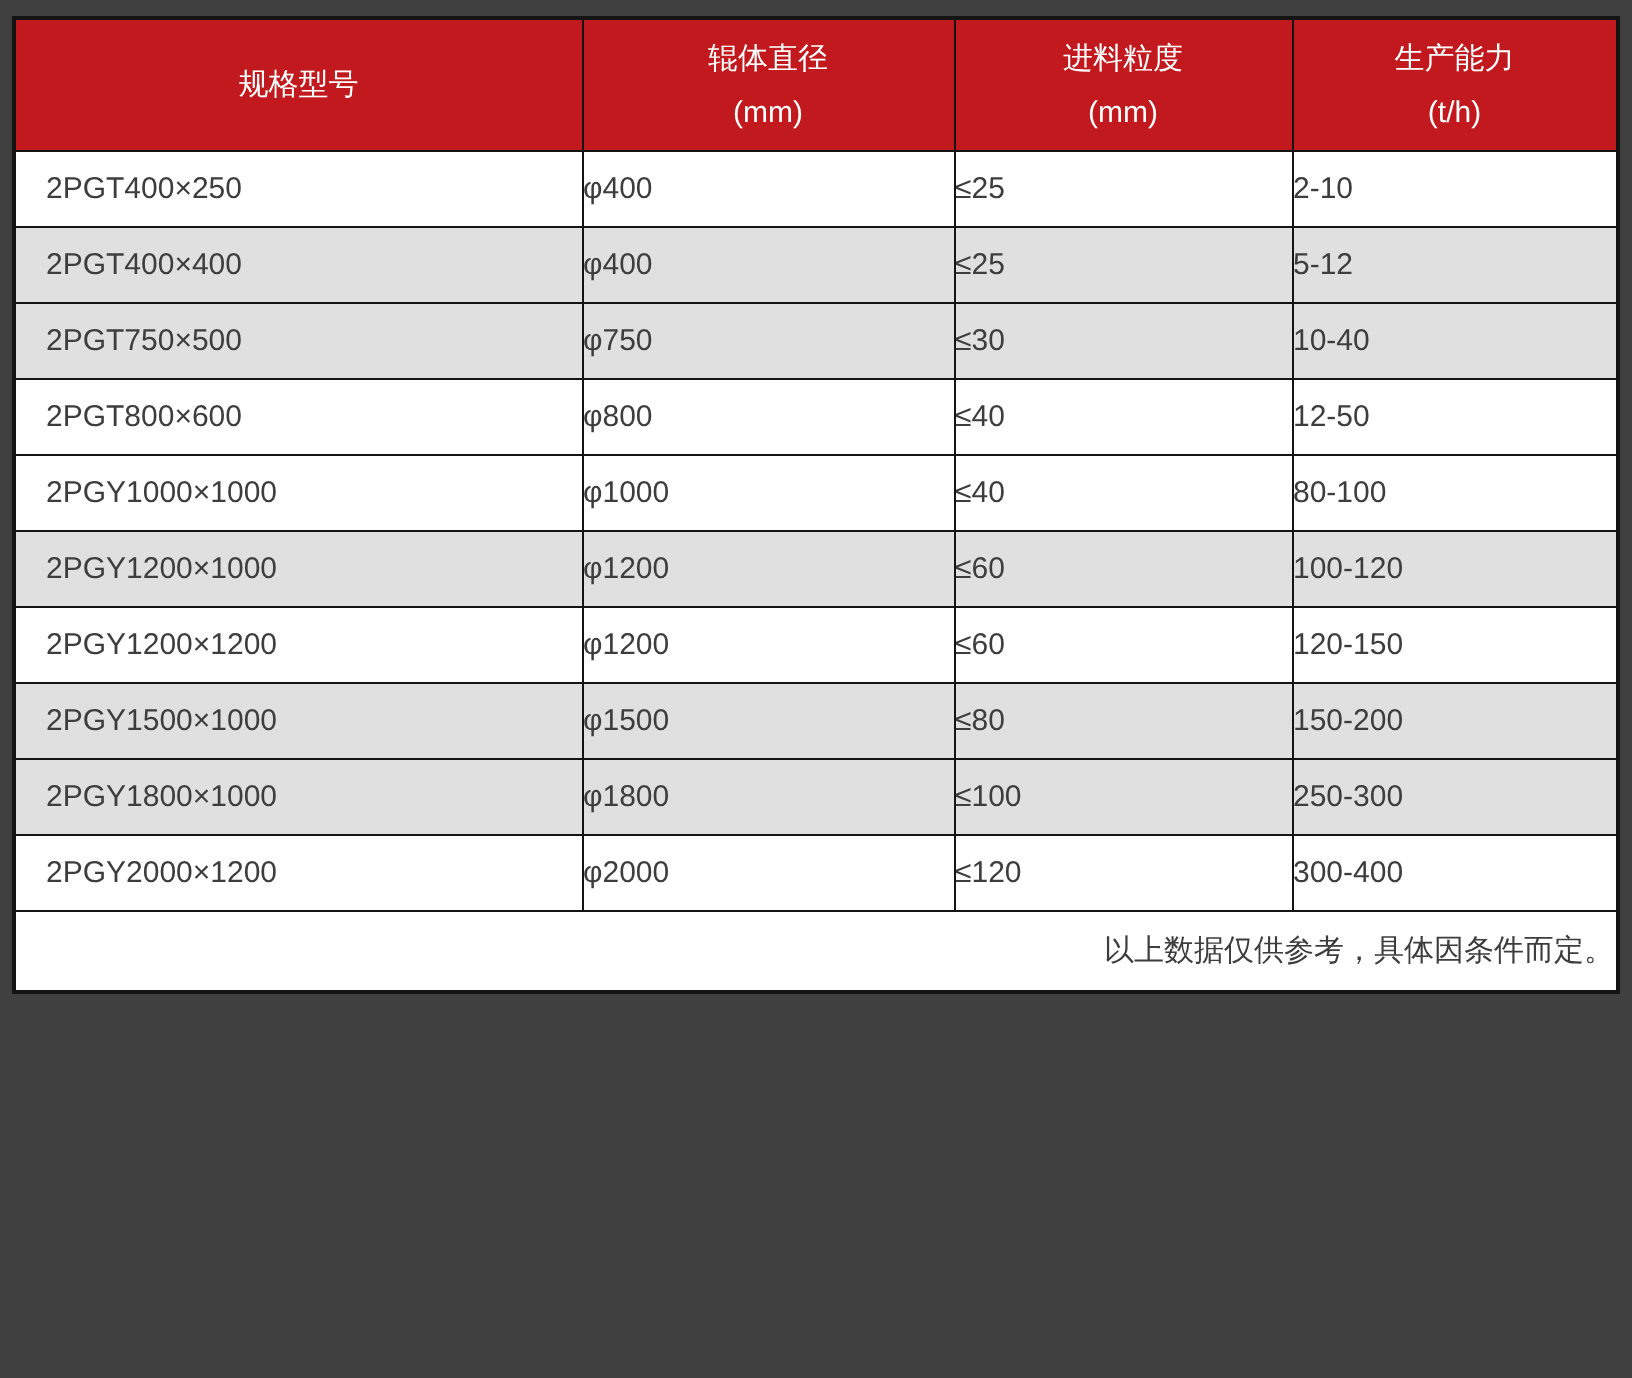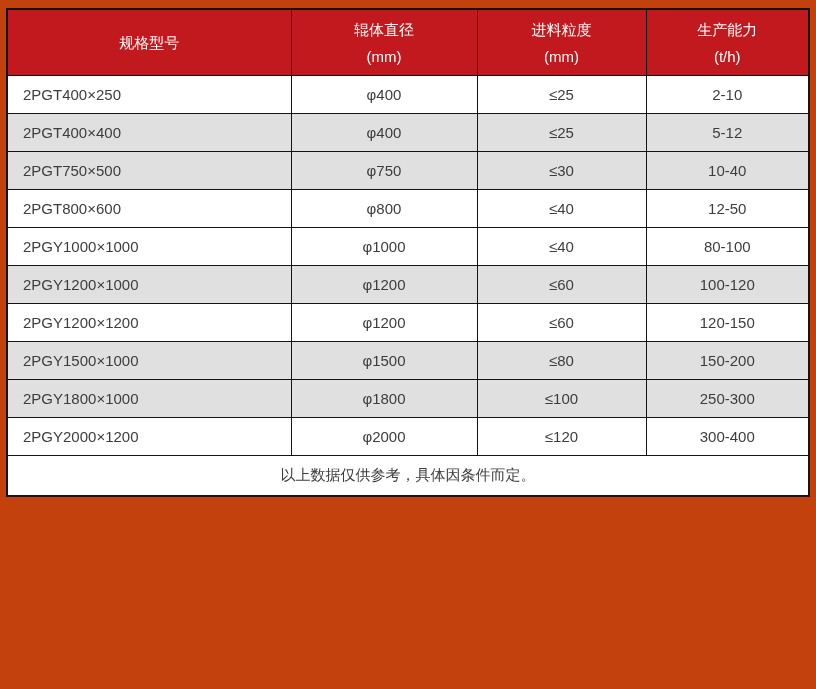--- a/index.html
+++ b/index.html
@@ -7,21 +7,21 @@
     padding: 0;
     background: #ffffff;
     width: 816px;
     height: 689px;
     font-family: "Liberation Sans", "DejaVu Sans", sans-serif;
   }
   .page {
     position: relative;
     width: 816px;
     height: 689px;
-    background: #c2410c;
+    background: #404040;
   }
   table.spec {
     position: absolute;
     left: 6px;
     top: 8px;
     width: 802px;
     border-collapse: collapse;
     table-layout: fixed;
     border: 2px solid #141414;
     font-size: 15px;
@@ -45,36 +45,36 @@
   thead th .h-unit {
     display: block;
     line-height: 27px;
   }
   thead th .h-unit:empty { display: none; }
 
   tbody td {
     height: 37px;
     border: 1px solid #141414;
     color: #3d3d3d;
-    text-align: center;
+    text-align: left;
     vertical-align: middle;
     padding: 0;
     background: #ffffff;
   }
   tbody tr.alt td { background: #e0e0e0; }
   tbody td.model {
     text-align: left;
     padding-left: 15px;
   }
 
   tfoot td {
     height: 37px;
     border: 1px solid #141414;
     color: #3d3d3d;
-    text-align: center;
+    text-align: right;
     vertical-align: middle;
     background: #ffffff;
   }
 </style>
 </head>
 <body>
 
 <div class="page">
   <table class="spec">
     <colgroup>

